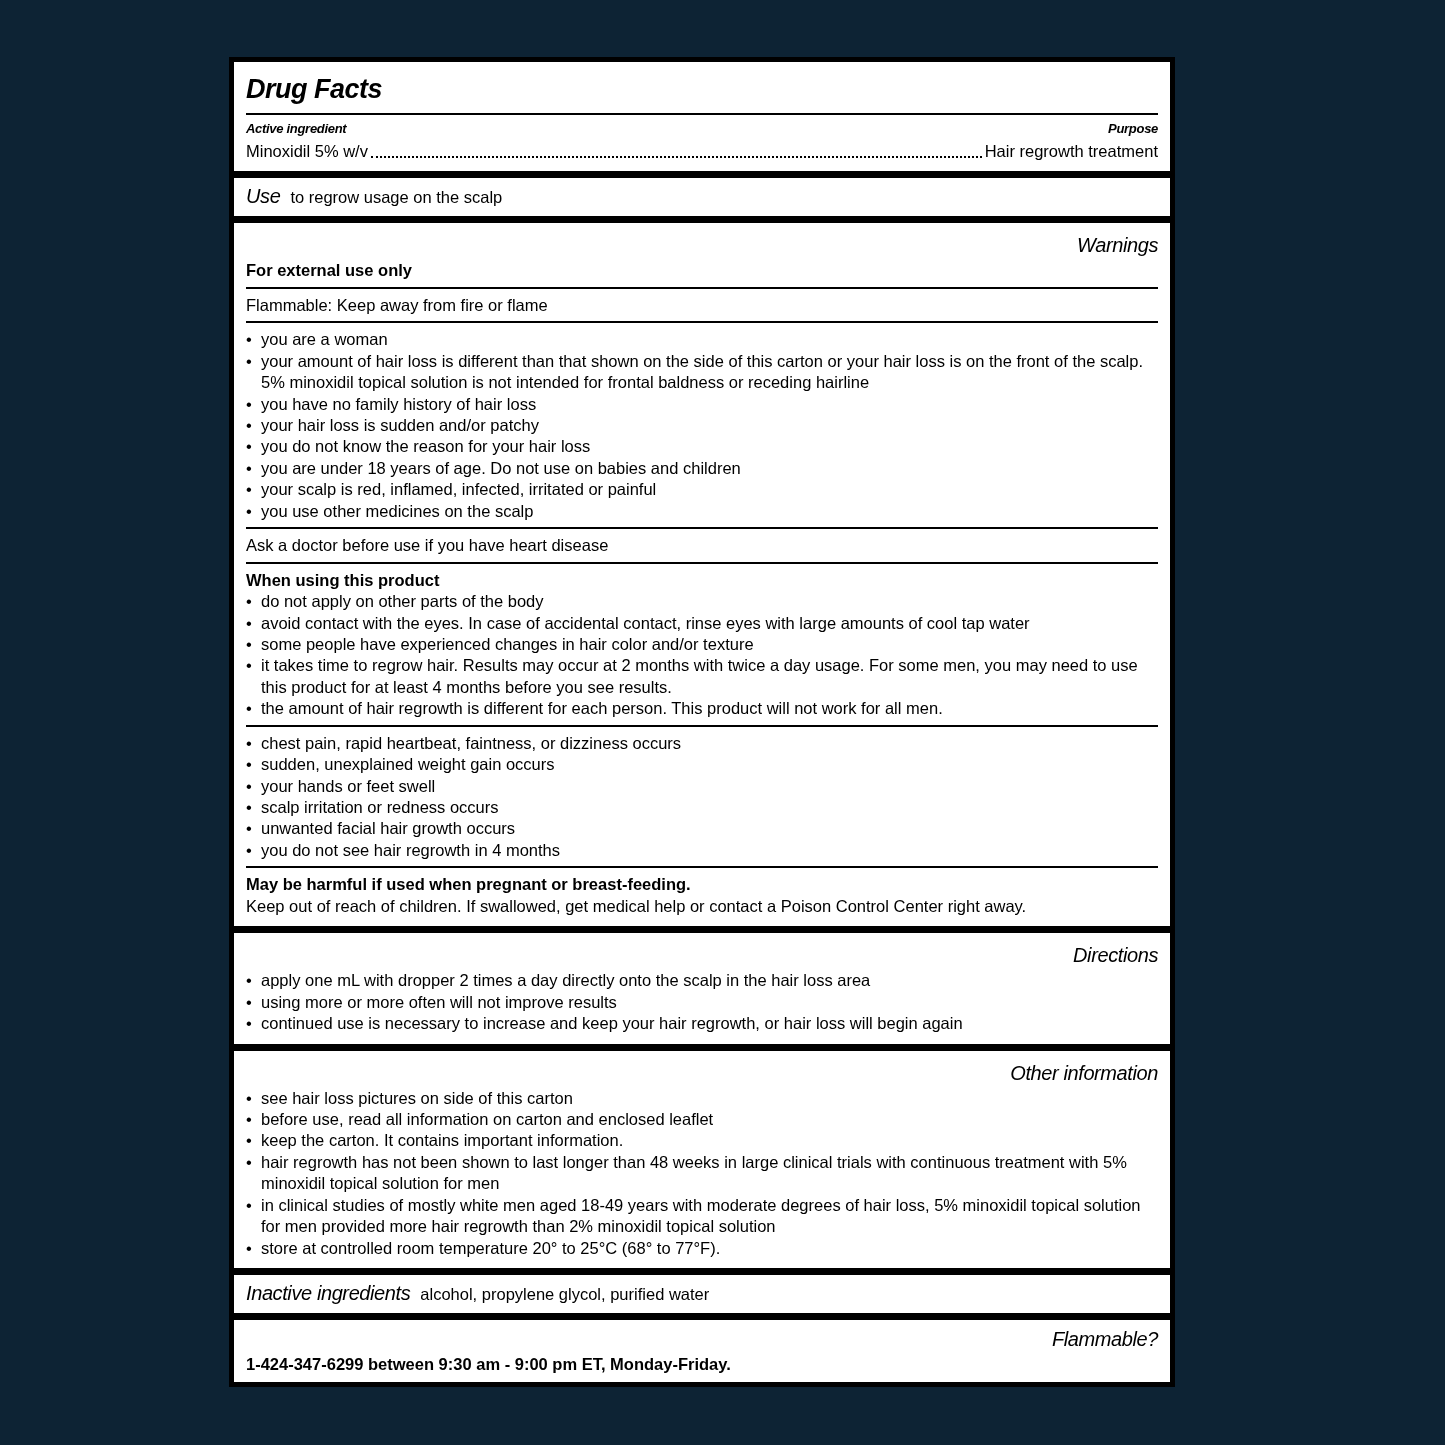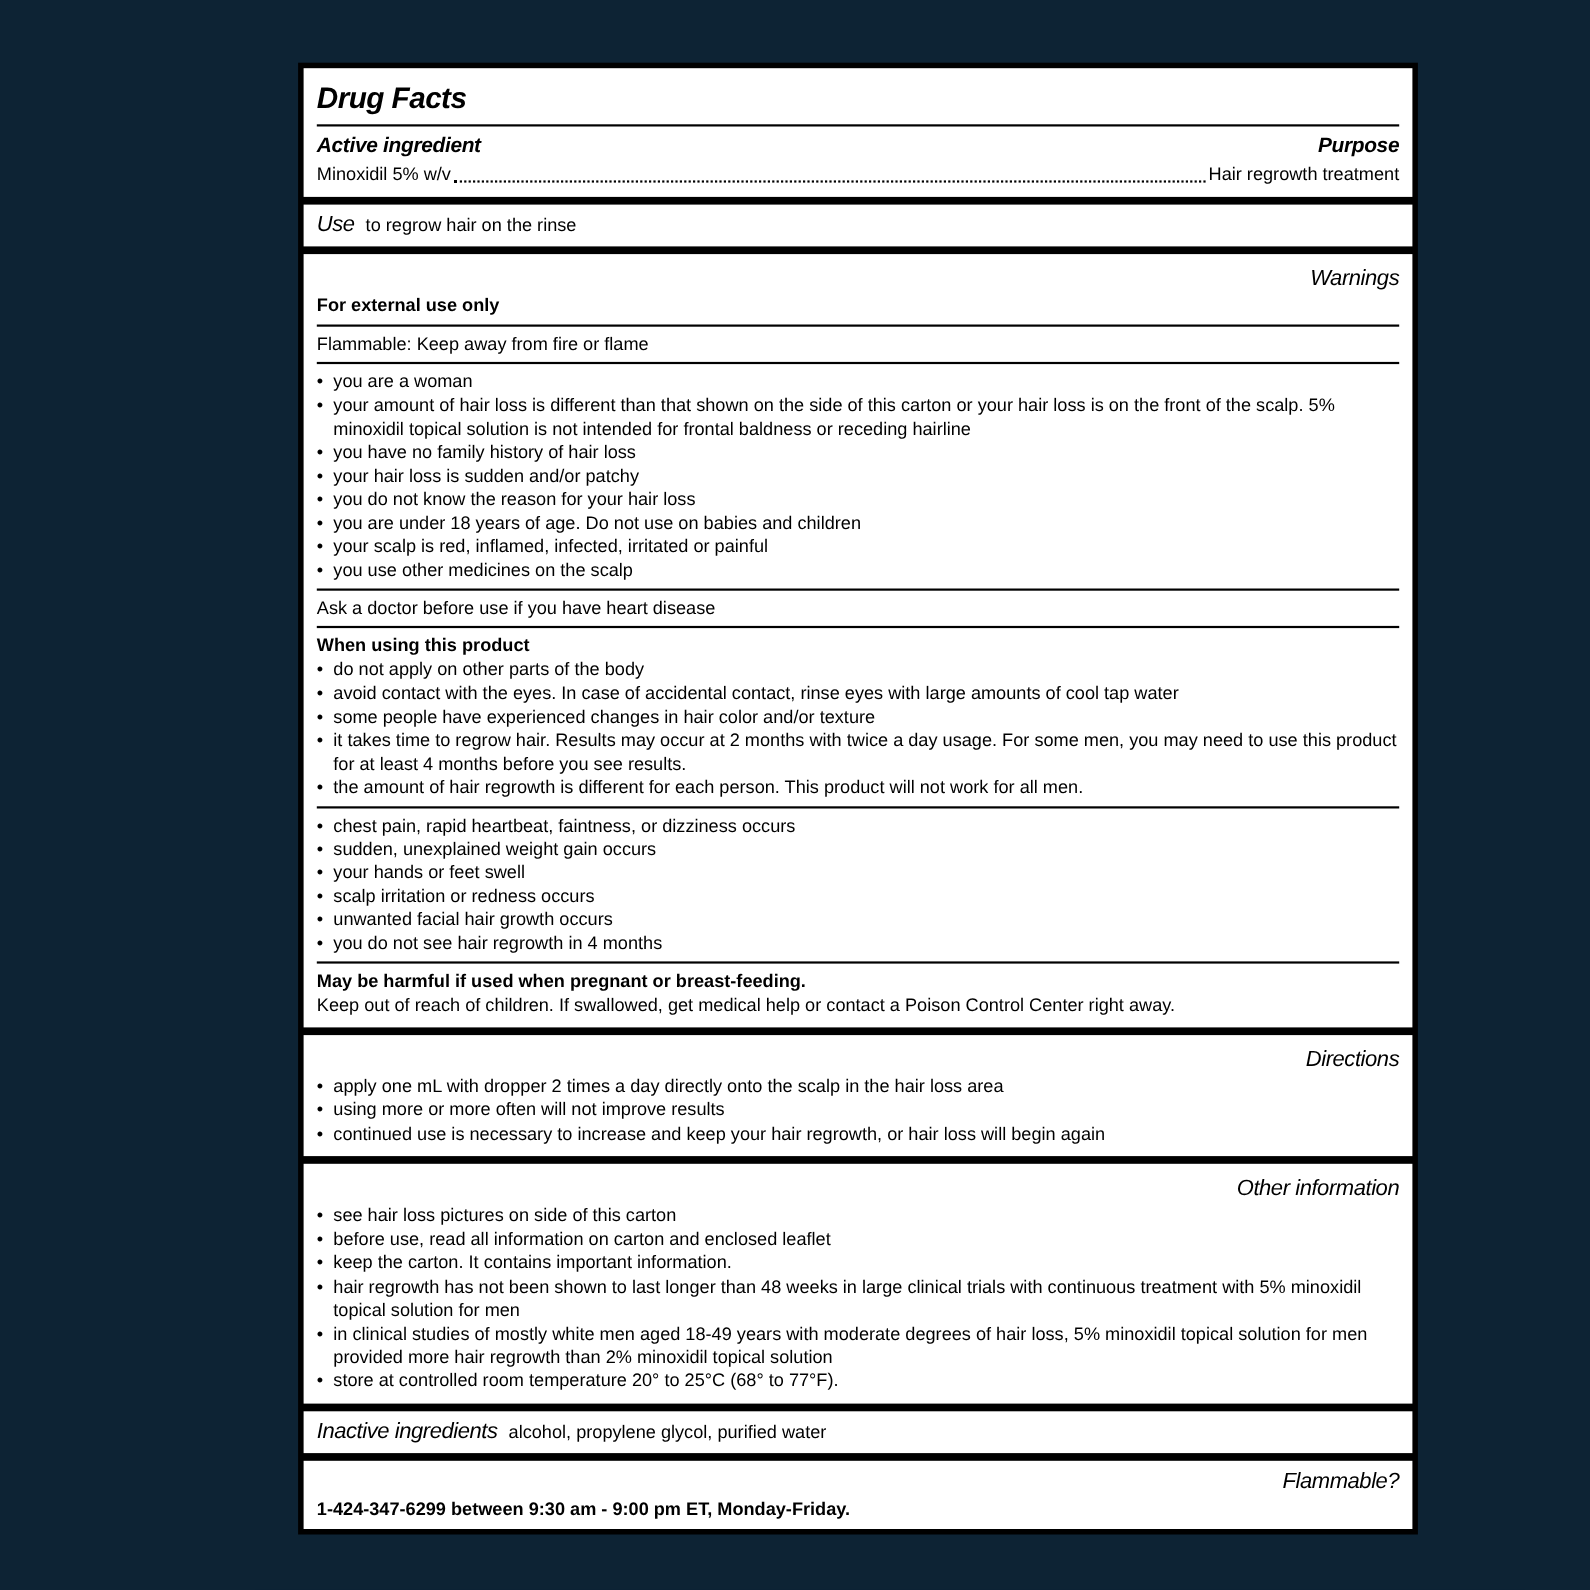--- a/index.html
+++ b/index.html
@@ -7,25 +7,25 @@
     font-family:"Liberation Sans","DejaVu Sans",sans-serif;
     background:#0d2334;
   }
   .canvas{
     position:relative;
     width:1445px;height:1445px;
     background:#0d2334;
     overflow:hidden;
   }
   .label{
-    position:absolute;left:229px;top:57px;width:1018px;
+    position:absolute;left:229px;top:57px;width:946px;
     box-sizing:border-box;
     background:#000;
     padding:5px;
-    display:flex;flex-direction:column;gap:7px;margin-left:42px;
+    display:flex;flex-direction:column;gap:7px;
   }
   .panel{
     background:#fff;
     color:#000;
     padding:8px 12px 9px 12px;
     font-size:16.5px;line-height:1.3;
   }
   .panel.tight{padding-top:5px;padding-bottom:7px;}
   h1.df-title{
     margin:2px 0 6px 0;
@@ -34,21 +34,21 @@
   .sec-head{
     margin:1px 0 2px 0;
     font-size:20px;font-style:italic;font-weight:normal;letter-spacing:-0.4px;text-align:right;
   }
   .rule{
     border:none;border-top:2px solid #000;
     margin:5px 0 6px 0;
   }
   .cols{
     display:flex;justify-content:space-between;
-    font-size:19px;font-style:italic;font-weight:bold;letter-spacing:-0.3px;
+    font-size:13px;font-style:italic;font-weight:bold;letter-spacing:-0.3px;
     margin-top:2px;
   }
   .leader-row{
     display:flex;align-items:flex-end;
     margin-top:3px;
   }
   .leader{
     flex:1;
     border-bottom:2px dotted #000;
     margin:0 3px 4px 3px;
@@ -81,21 +81,21 @@
       <div class="leader-row">
         <span>Minoxidil 5% w/v</span>
         <span class="leader"></span>
         <span>Hair regrowth treatment</span>
       </div>
     </section>
 
     <section class="panel tight">
       <div class="inline-head-row">
         <span class="sec-head">Use</span>
-        <span>to regrow hair on the rinse</span>
+        <span>to regrow usage on the scalp</span>
       </div>
     </section>
 
     <section class="panel">
       <div class="sec-head">Warnings</div>
       <div class="bold-line">For external use only</div>
       <hr class="rule">
       <div class="block">
         <b class="run-in">Flammable:</b><span> Keep away from fire or flame</span>
       </div>

